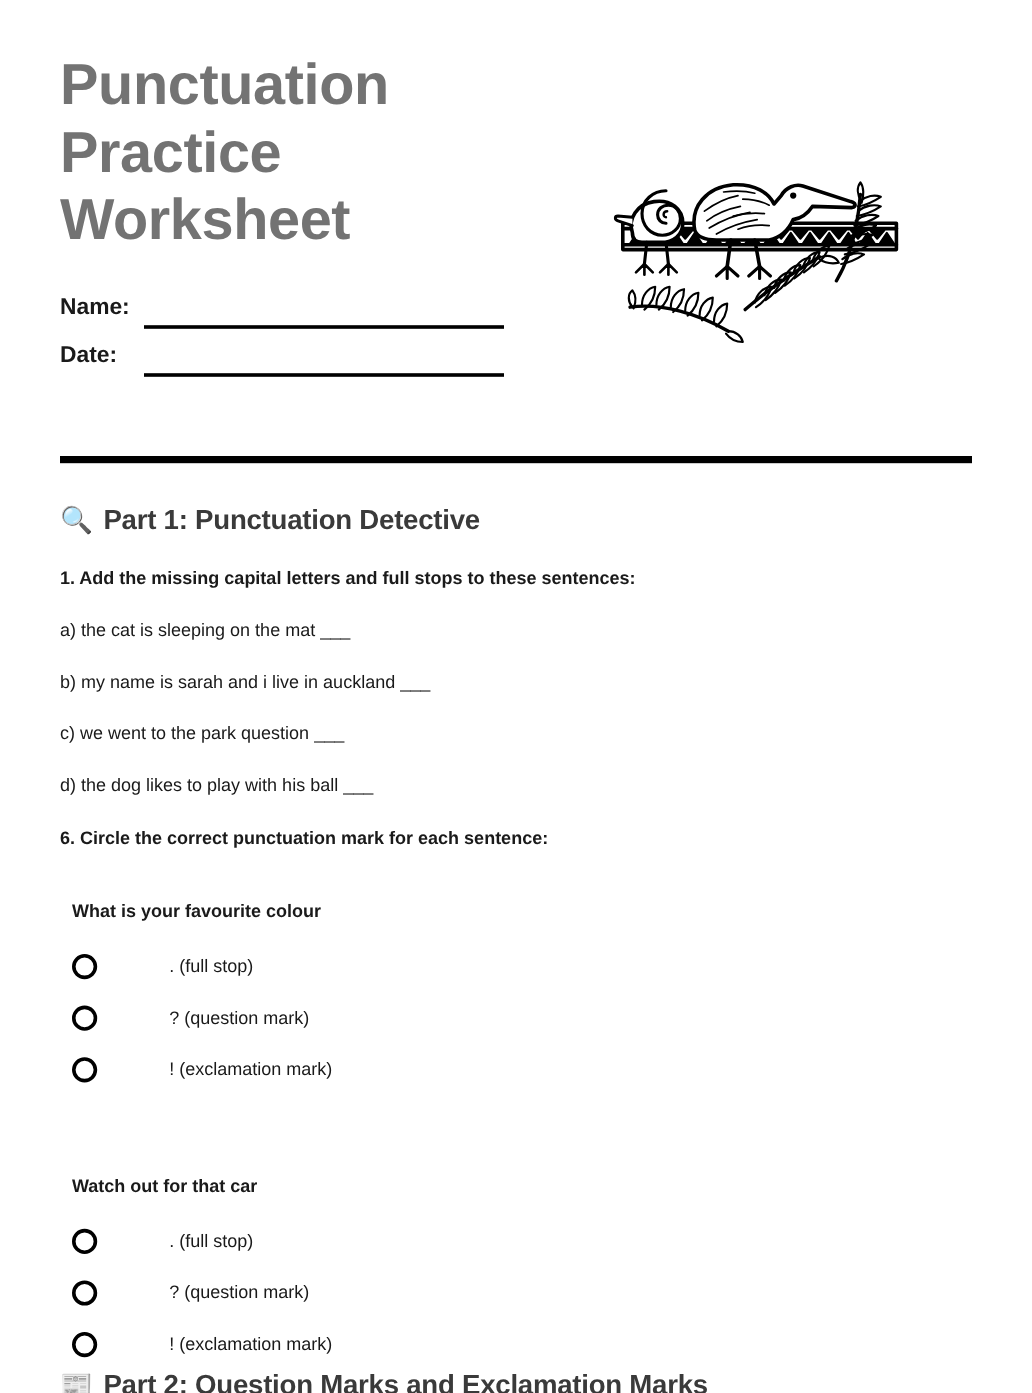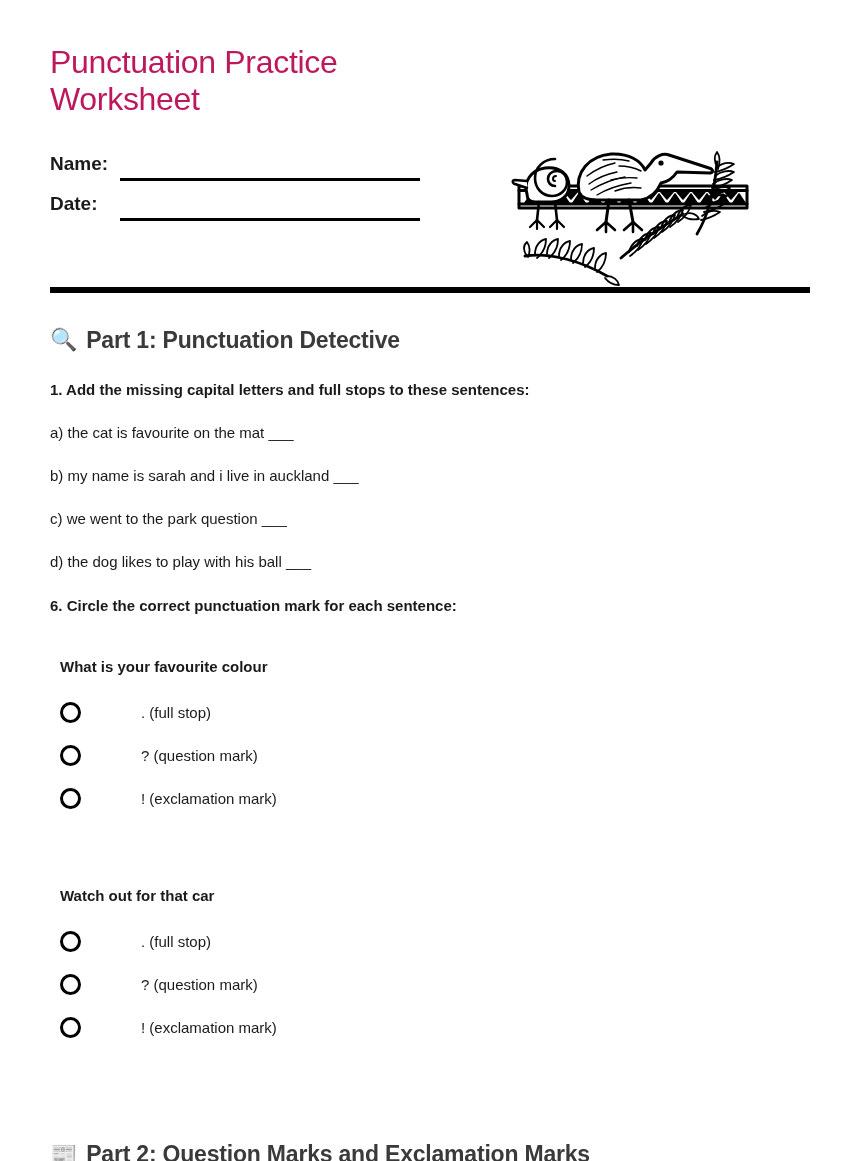--- a/index.html
+++ b/index.html
@@ -22,23 +22,23 @@
     box-sizing: border-box;
     padding: 0 50px;
   }
 
   
   .header {
     position: relative;
     padding-top: 44px;
   }
   .title {
-    font-size: 32px;
-    font-weight: normal;
-    color: #be185d;
+    font-size: 48px;
+    font-weight: bold;
+    color: #737373;
     line-height: 1.17;
     letter-spacing: -0.3px;
     margin: 0;
     width: 420px;
   }
 
   
   .fields {
     margin-top: 22px;
   }
@@ -279,21 +279,21 @@
 
   <div class="divider"></div>
 
   <div class="section-heading">
     <span class="section-icon">🔍</span>
     <span>Part 1: Punctuation Detective</span>
   </div>
 
   <div class="q-prompt">1. Add the missing capital letters and full stops to these sentences:</div>
 
-  <div class="sentence">a) the cat is favourite on the mat ___</div>
+  <div class="sentence">a) the cat is sleeping on the mat ___</div>
   <div class="sentence">b) my name is sarah and i live in auckland ___</div>
   <div class="sentence">c) we went to the park question ___</div>
   <div class="sentence">d) the dog likes to play with his ball ___</div>
 
   <div class="q-prompt">6. Circle the correct punctuation mark for each sentence:</div>
 
   <div class="mc-block">
     <div class="mc-question">What is your favourite colour</div>
     <div class="mc-option">
       <span class="radio"></span>

